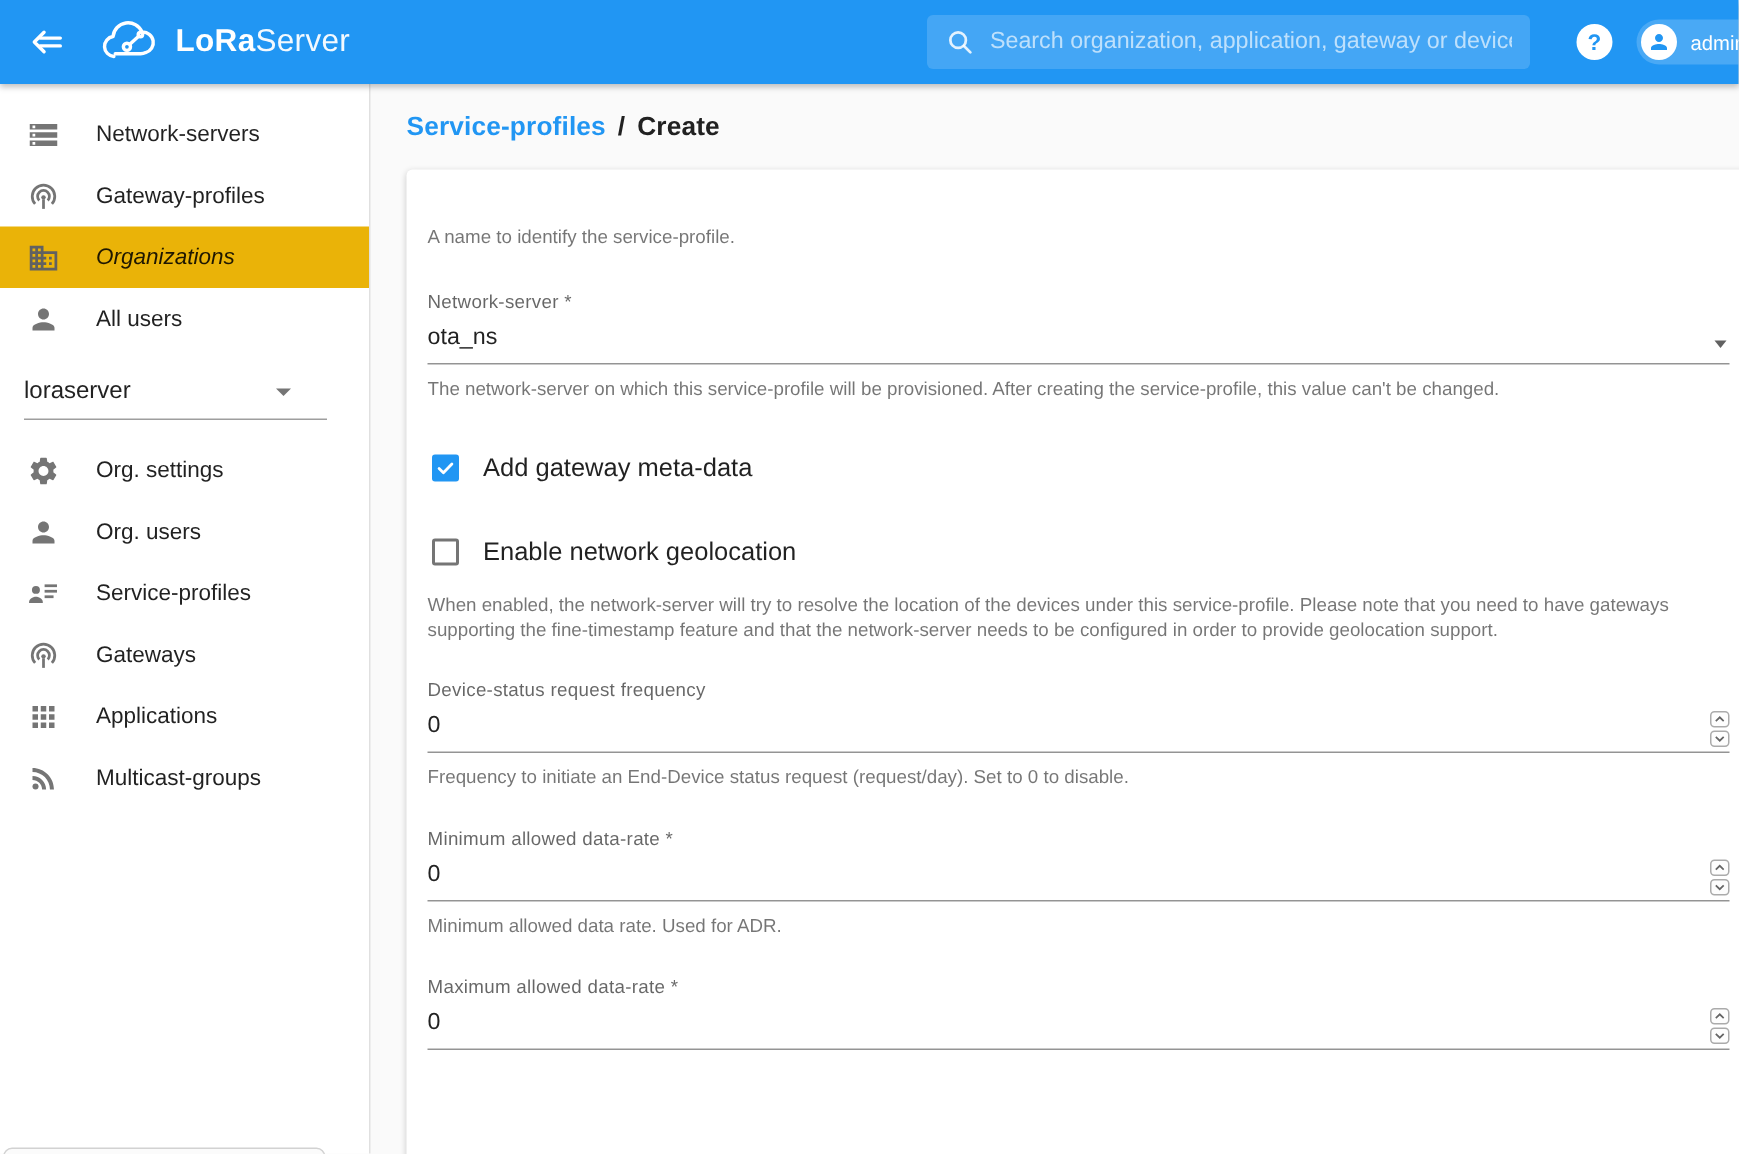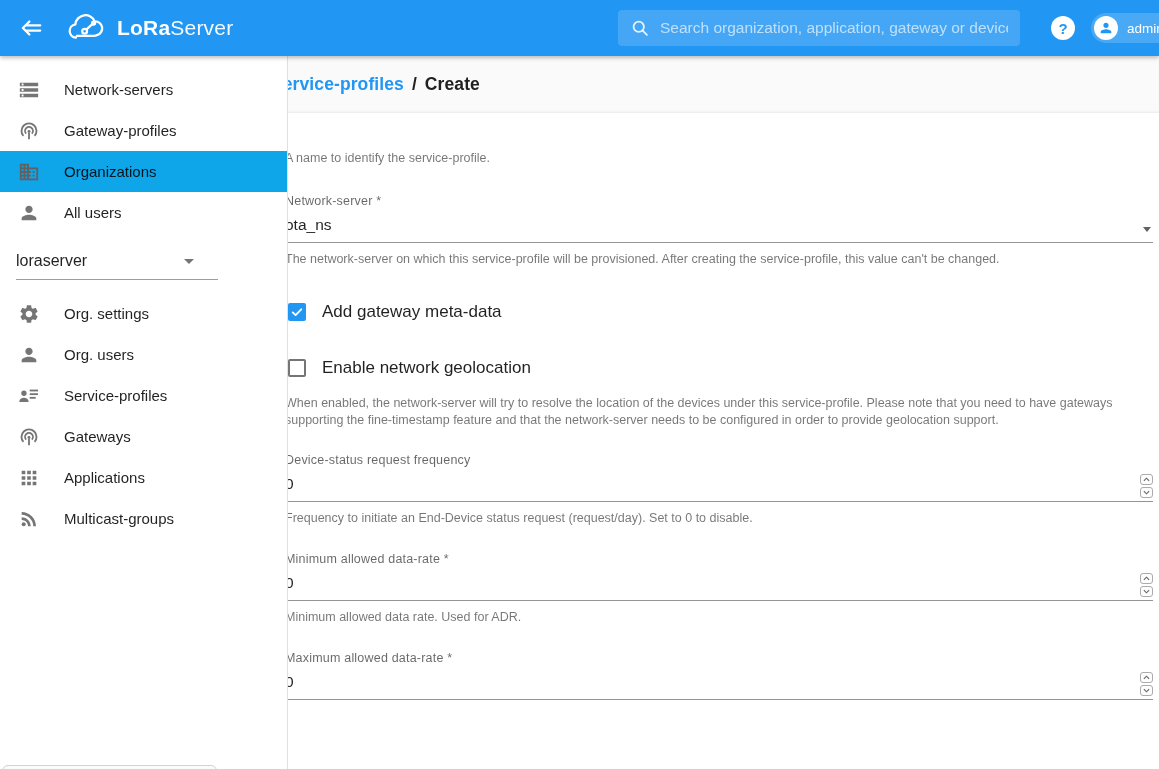--- a/index.html
+++ b/index.html
@@ -30,26 +30,26 @@
               display:flex; align-items:center; justify-content:center;
               font-size:15px; font-weight:bold; cursor:pointer; }
   .user-chip { position:absolute; left:1091px; top:13px; height:30px; width:110px;
                border-radius:15px; background:rgba(255,255,255,0.18);
                display:flex; align-items:center; padding-left:3px; cursor:pointer; }
   .avatar { width:24px; height:24px; border-radius:50%; background:#fff;
             display:flex; align-items:center; justify-content:center; }
   .user-name { color:#fff; font-size:13.5px; margin-left:9px; }
 
   
-  .sidebar { position:absolute; left:0; top:56px; width:288px; height:713px;
+  .sidebar { position:absolute; left:0; top:56px; width:247px; height:713px;
              background:#fff; border-right:1px solid #e0e0e0; z-index:20;
              padding-top:13px; }
   .nav-item { height:41px; display:flex; align-items:center; padding-left:17px;
               cursor:pointer; }
-  .nav-item.selected { background:#0ea5e9; }
+  .nav-item.selected { background:#eab308;font-style:italic; }
   .nav-icon { width:24px; height:24px; color:#757575; flex:0 0 auto;
               display:flex; align-items:center; justify-content:center; }
   .nav-item.selected .nav-icon { color:#616161; }
   .nav-label { margin-left:23px; font-size:15px; color:rgba(0,0,0,0.87); }
 
   .org-select { margin:14px 22px 13px 16px; width:202px; position:relative;
                 border-bottom:1px solid #9e9e9e; padding:5px 0 9px 0; cursor:pointer; }
   .org-select-value { font-size:16px; color:rgba(0,0,0,0.87); }
   .org-caret { position:absolute; right:24px; top:12px; width:0; height:0;
                border-left:5px solid transparent; border-right:5px solid transparent;

